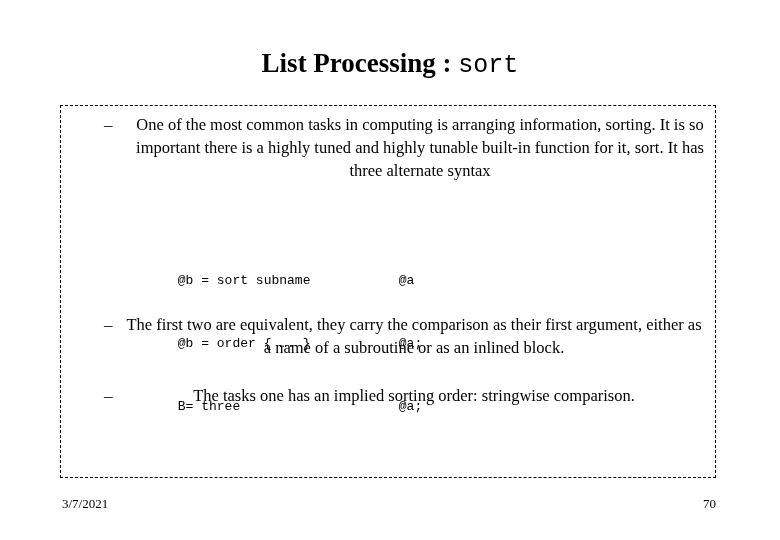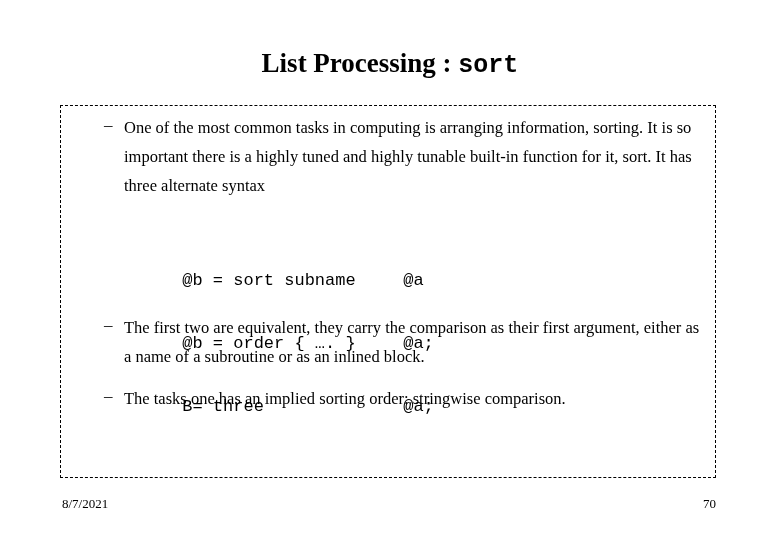--- a/index.html
+++ b/index.html
@@ -32,21 +32,21 @@
     text-align: center;
     font-family: "Liberation Serif", serif;
     font-weight: bold;
     font-size: 27px;
     line-height: 32px;
     letter-spacing: 0px;
     white-space: nowrap;
   }
   .slide-title .mono-part {
     font-family: "Liberation Mono", monospace;
-    font-weight: bold;
+    font-weight: normal;
     font-size: 25px;
   }
 
   
   .content-box {
     position: absolute;
     left: 60px;
     top: 105px;
     width: 656px;
     height: 373px;
@@ -66,22 +66,22 @@
     width: 20px;
     font-family: "Liberation Serif", serif;
     font-size: 17px;
     line-height: 23px;
   }
   .bullet .btext {
     display: block;
     margin-left: 20px;
     font-family: "Liberation Serif", serif;
     font-size: 16.5px;
-    line-height: 29px;
-    text-align: left;
+    line-height: 23px;
+    text-align: center;
   }
 
   #bullet-1 {
     left: 104px;
     top: 113px;
     width: 612px;
   }
   #bullet-2 {
     left: 104px;
     top: 313px;
@@ -89,24 +89,24 @@
   }
   #bullet-3 {
     left: 104px;
     top: 384px;
     width: 600px;
   }
 
   
   .code-block {
     position: absolute;
-    left: 121px;
+    left: 131px;
     top: 207px;
     font-family: "Liberation Mono", monospace;
-    font-size: 17px;
+    font-size: 13px;
     line-height: 21px;
     white-space: pre;
   }
   .code-line {
     display: block;
     position: relative;
     height: 21px;
   }
   .code-line .col-left {
     display: inline-block;
@@ -167,16 +167,16 @@
   <div class="bullet" id="bullet-2">
     <span class="dash">–</span>
     <span class="btext">The first two are equivalent, they carry the comparison as their first argument, either as a name of a subroutine or as an inlined block.</span>
   </div>
 
   <div class="bullet" id="bullet-3">
     <span class="dash">–</span>
     <span class="btext">The tasks one has an implied sorting order: stringwise comparison.</span>
   </div>
 
-  <div class="footer-date">8/7/2021</div>
+  <div class="footer-date">3/7/2021</div>
   <div class="footer-page">70</div>
 
 </div>
 
 </body></html>

